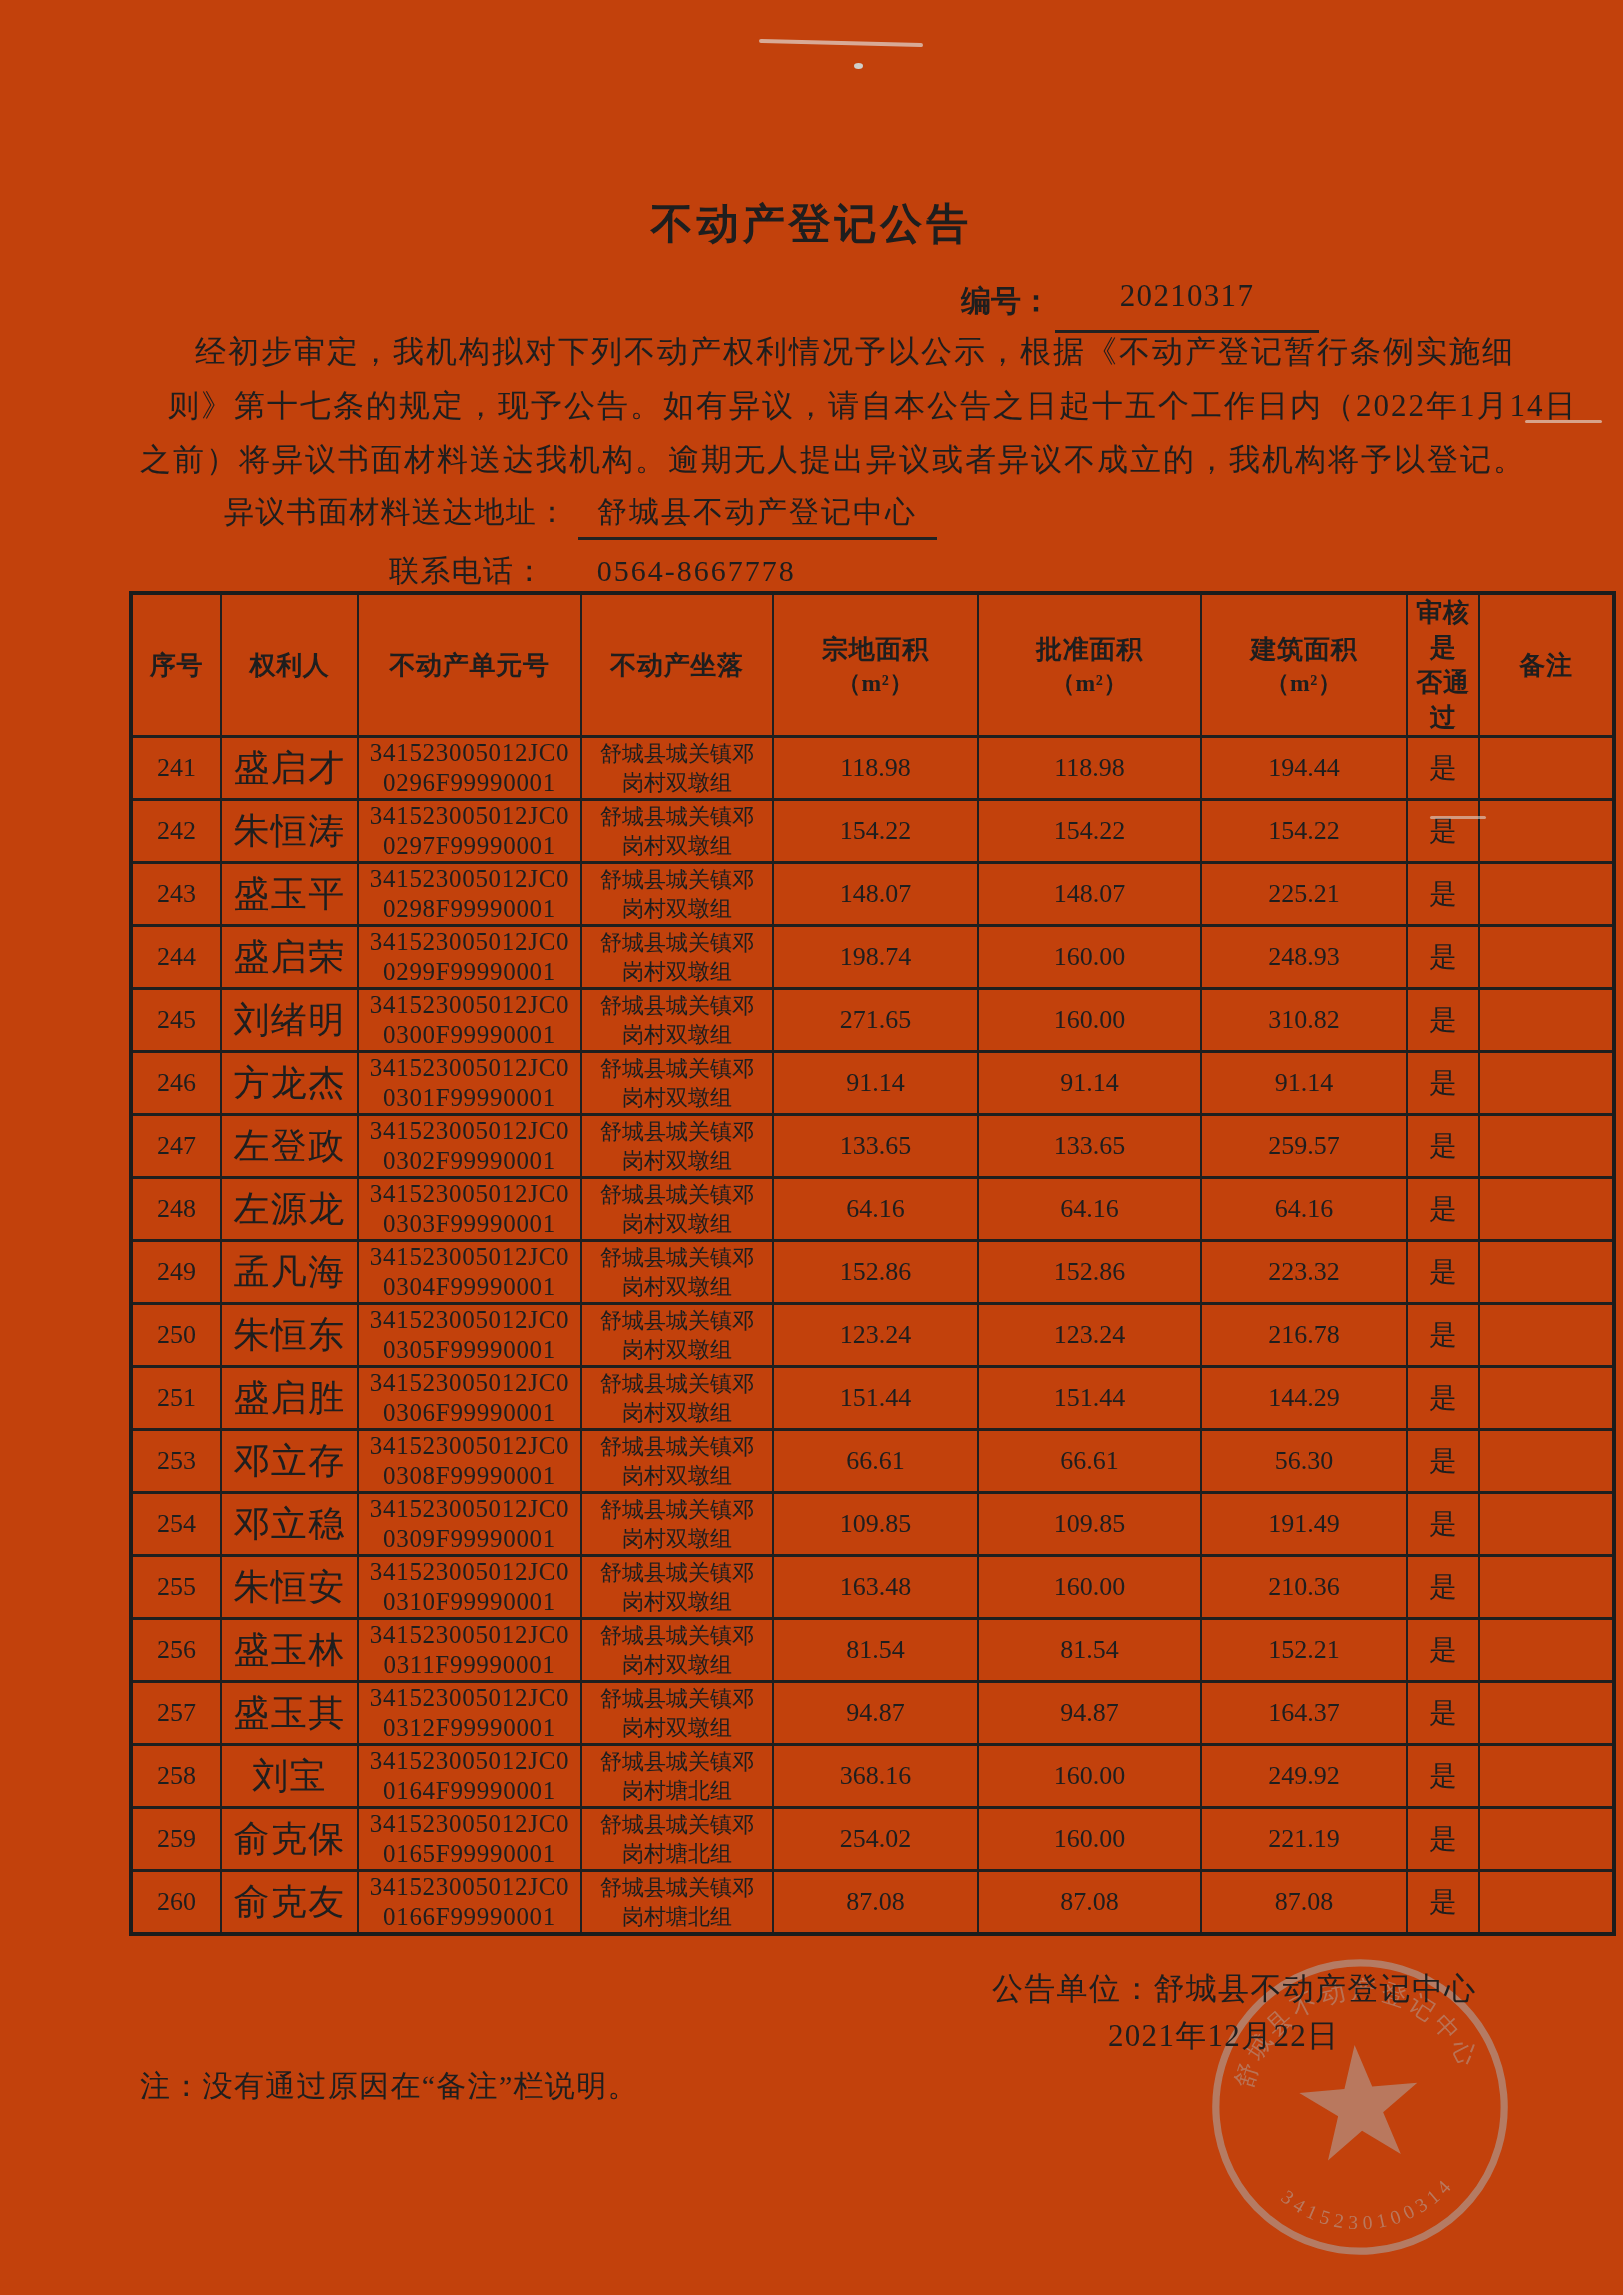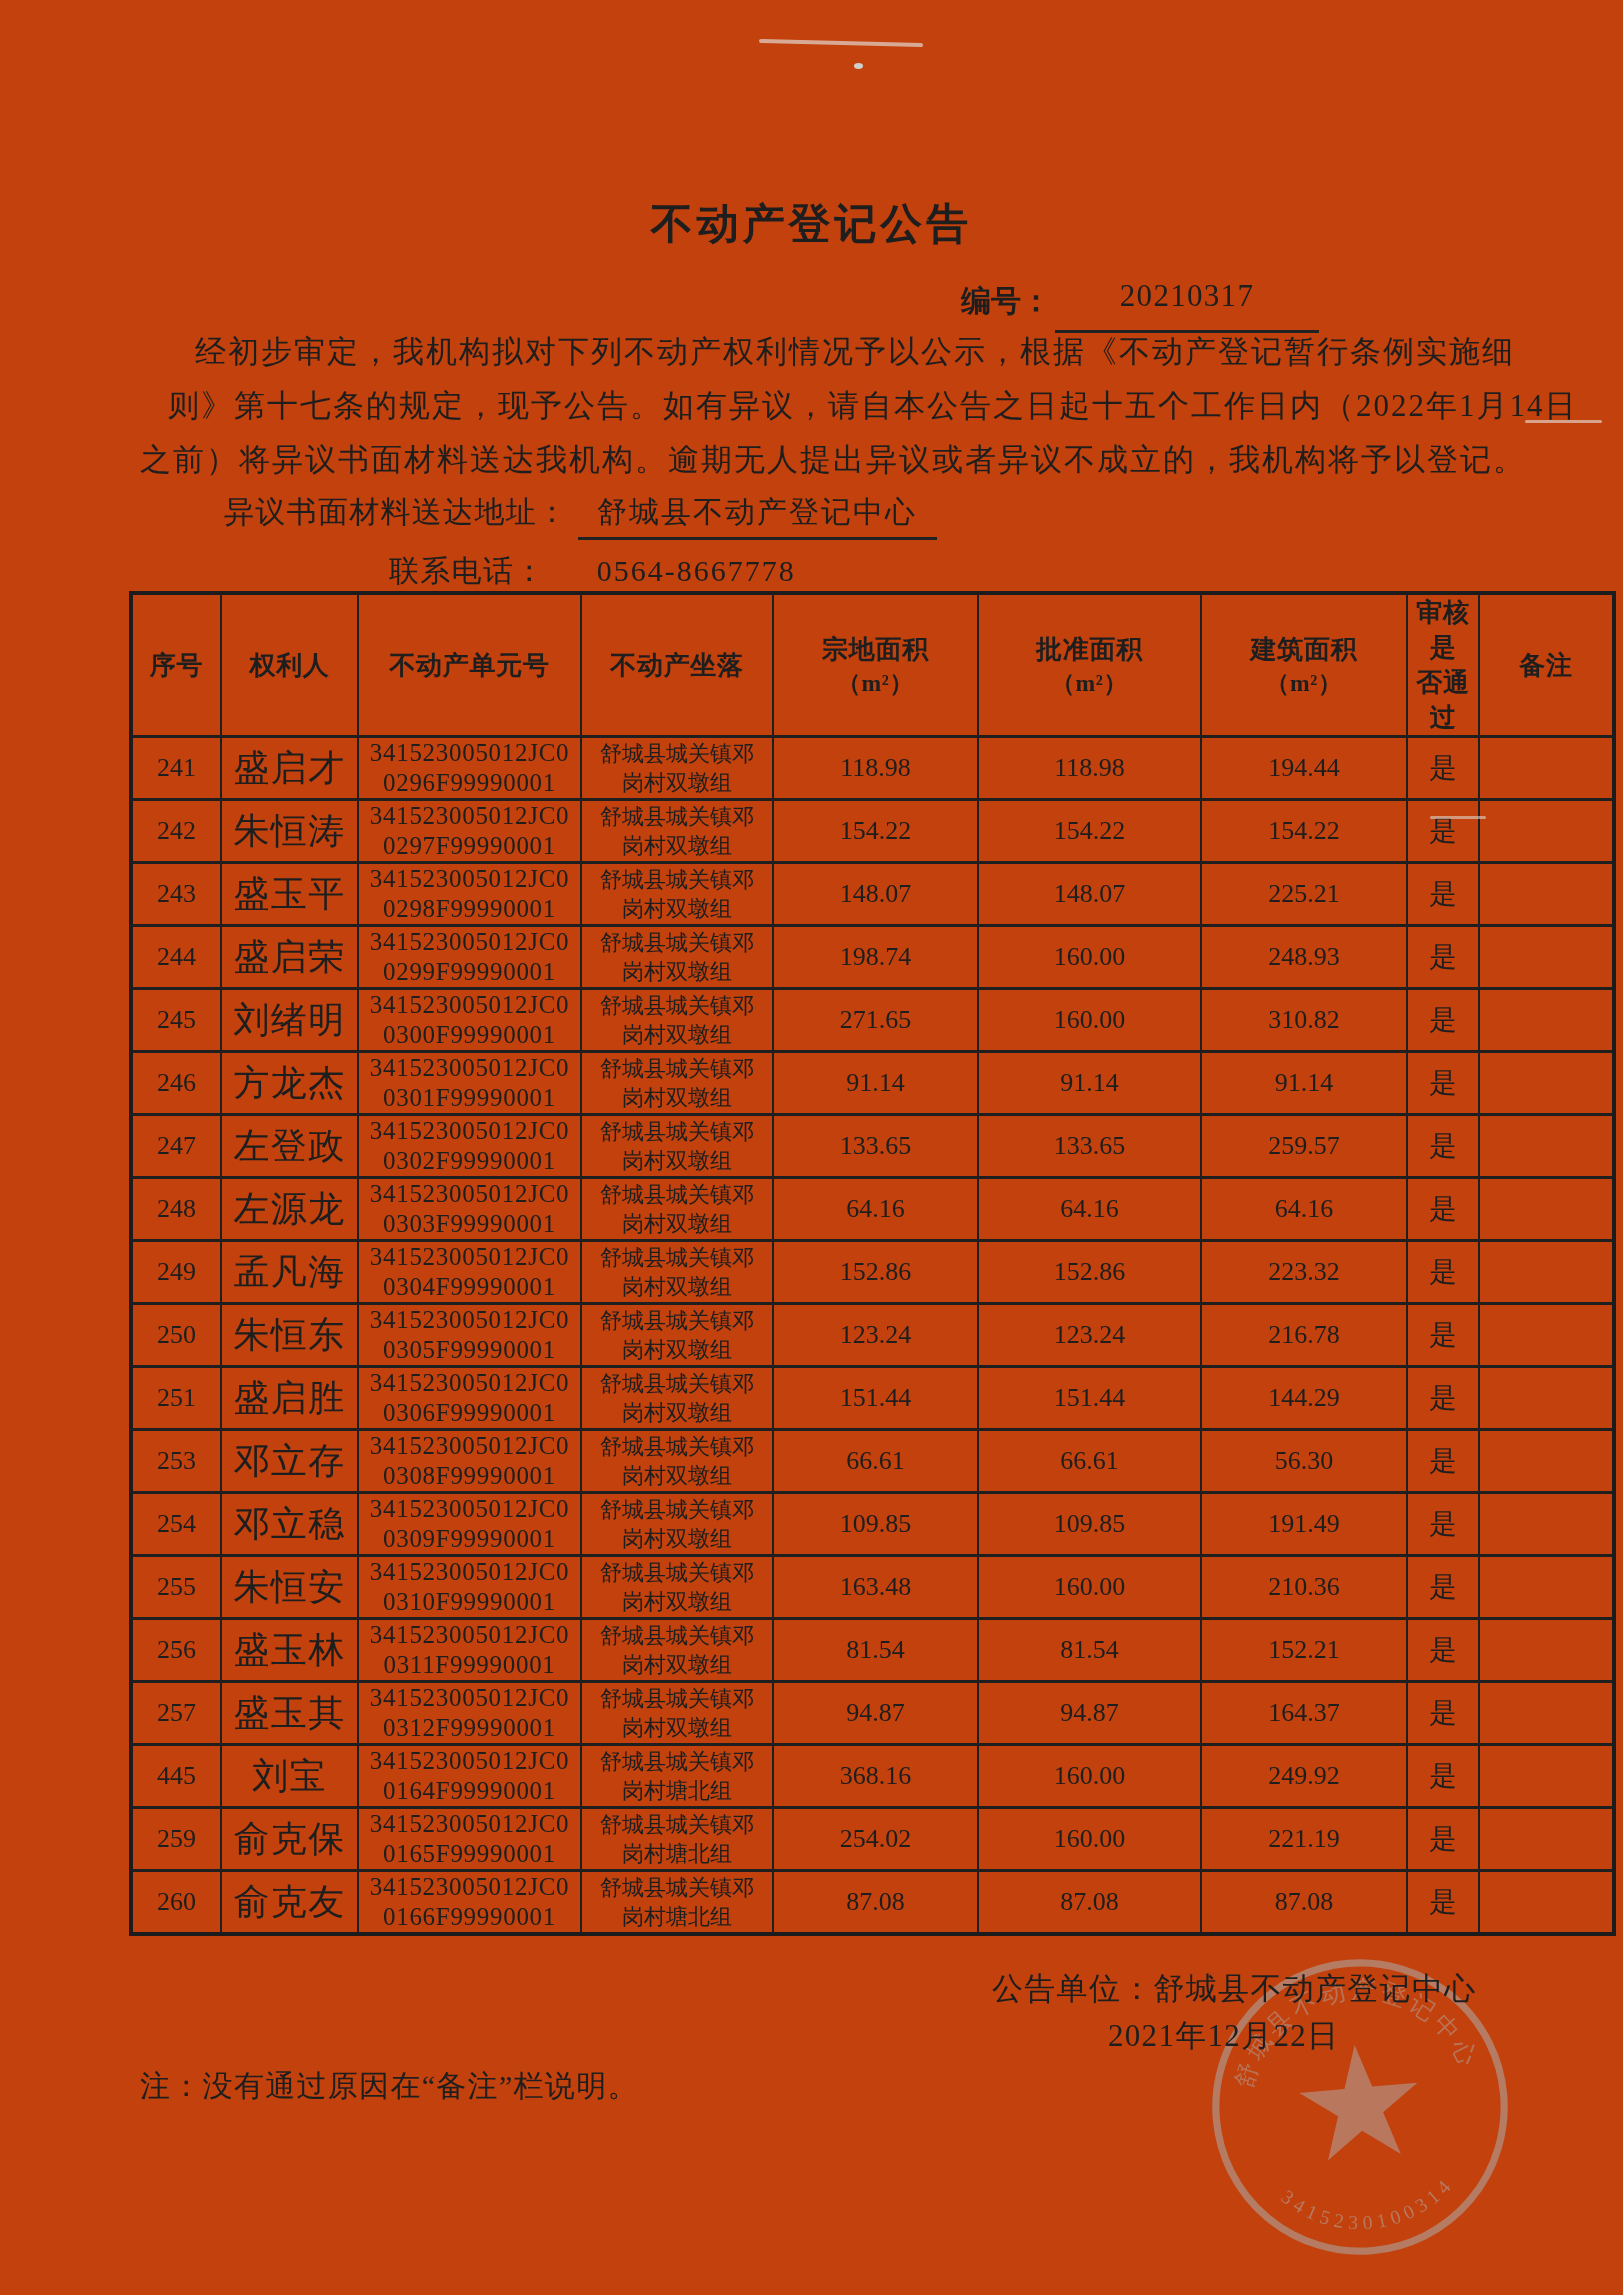--- a/index.html
+++ b/index.html
@@ -397,21 +397,21 @@
         <div>舒城县城关镇邓</div>
         <div>岗村双墩组</div>
       </td>
       <td class="c-num">94.87</td>
       <td class="c-num">94.87</td>
       <td class="c-num">164.37</td>
       <td class="c-pass">是</td>
       <td class="c-remark"></td>
     </tr>
         <tr>
-      <td class="c-seq">445</td>
+      <td class="c-seq">258</td>
       <td class="c-owner">刘宝</td>
       <td class="c-unit">
         <div>341523005012JC0</div>
         <div>0164F99990001</div>
       </td>
       <td class="c-loc">
         <div>舒城县城关镇邓</div>
         <div>岗村塘北组</div>
       </td>
       <td class="c-num">368.16</td>

